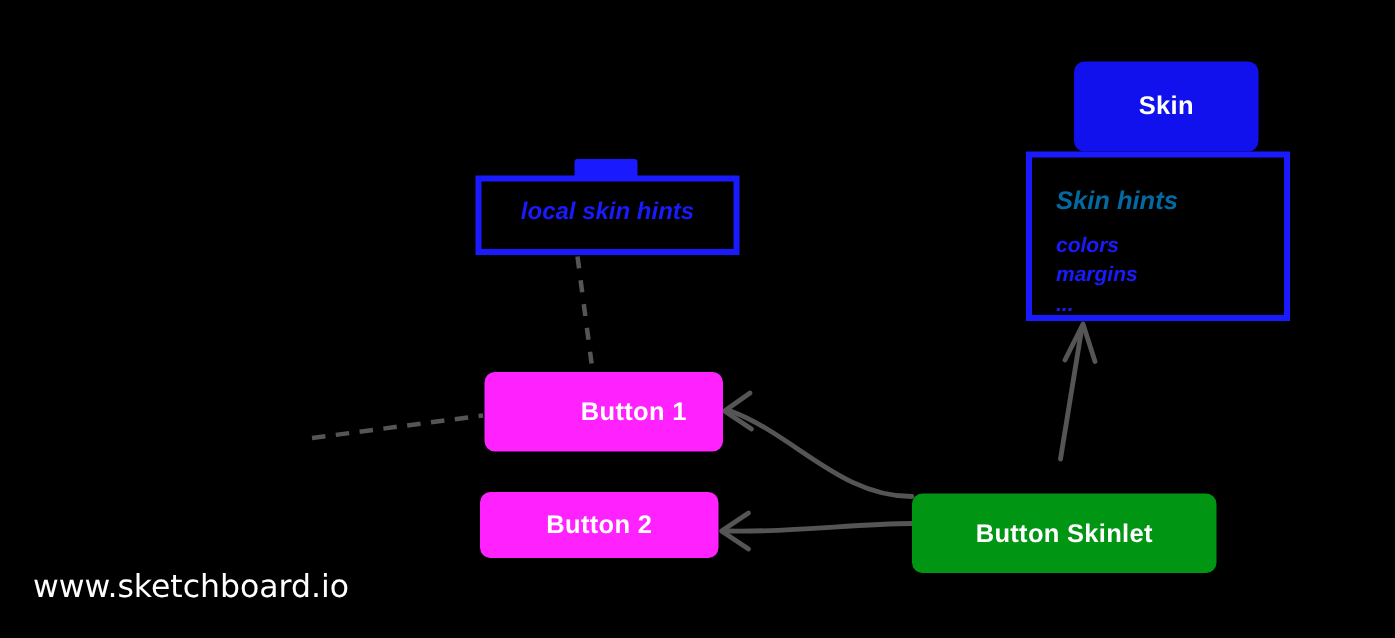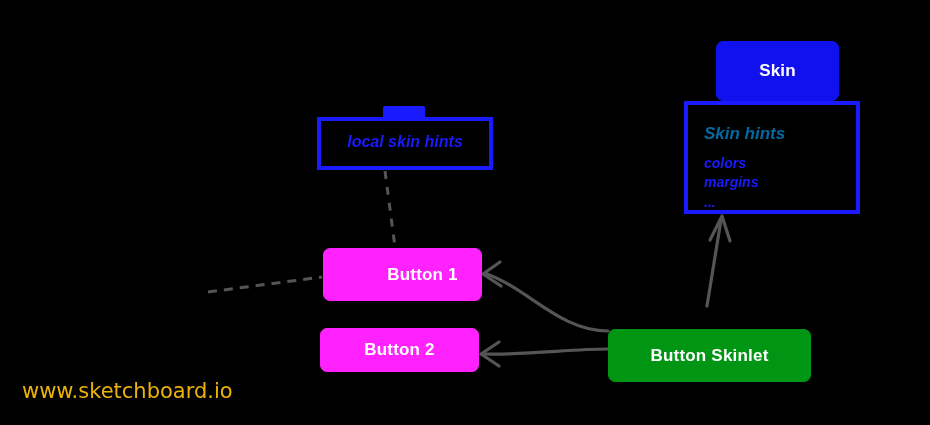--- a/index.html
+++ b/index.html
@@ -146,21 +146,21 @@
     width: 930px;
     height: 425px;
     z-index: 2;
     pointer-events: none;
   }
   
   .watermark {
     position: absolute;
     left: 22px;
     top: 379px;
-    color: #eab308;
+    color: #ffffff;
     font-size: 21px;
     font-family: "DejaVu Sans", sans-serif;
     letter-spacing: 0px;
     z-index: 6;
   }
 </style>
 </head>
 <body>
 
 <div id="canvas">

